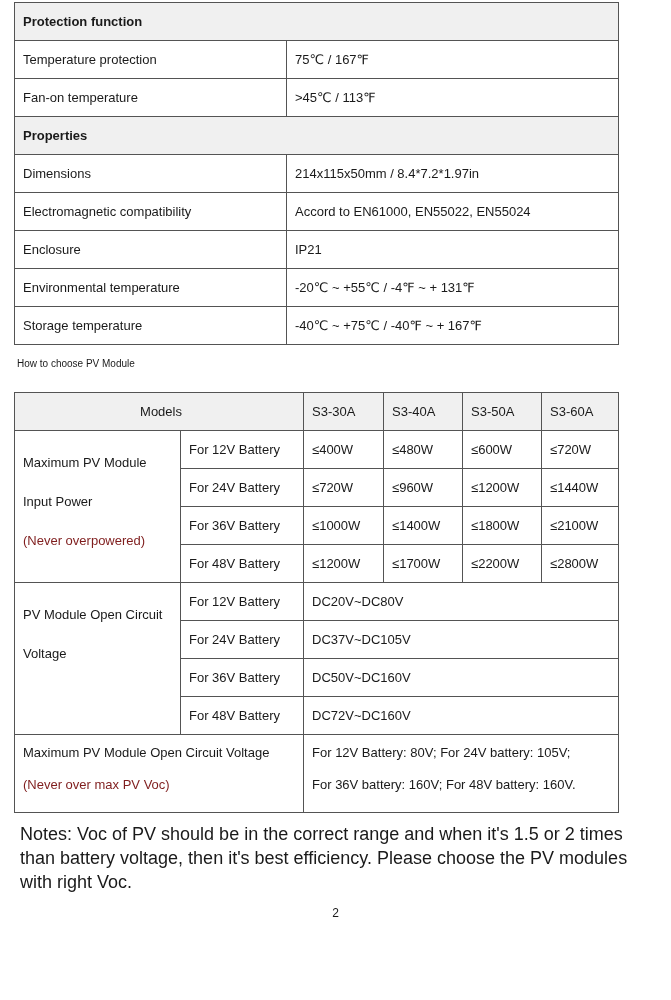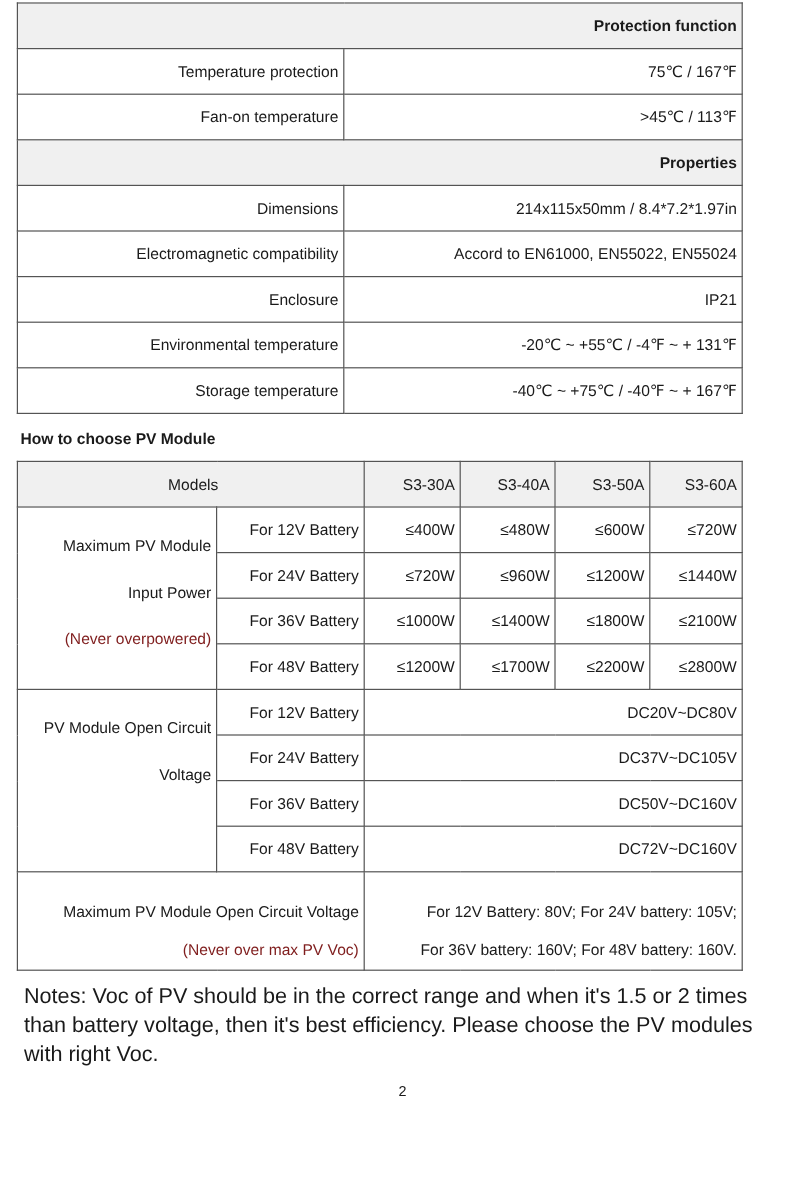--- a/index.html
+++ b/index.html
@@ -21,21 +21,21 @@
     border-collapse: collapse;
     table-layout: fixed;
     width: 604px;
     margin-left: 14px;
   }
   td {
     border: 1px solid #545454;
     height: 38px;
     padding: 0 4px 0 8px;
     vertical-align: middle;
-    text-align: right;
+    text-align: left;
     overflow: hidden;
     white-space: nowrap;
   }
   .sec-header {
     background: #f0f0f0;
     font-weight: 700;
   }
   .head-row td {
     background: #f0f0f0;
     margin-top: 30px;
@@ -49,31 +49,31 @@
   }
   .group-cell div {
     height: 39px;
     line-height: 39px;
     white-space: nowrap;
   }
   .red { color: #7f1d1d; font-weight: 400; }
   .voc-row td {
     height: 78px;
     vertical-align: top;
-    padding-top: 17px;
+    padding-top: 2px;
   }
   .voc-row td div {
     height: 32px;
     line-height: 32px;
     white-space: nowrap;
   }
   .pv-heading {
-    font-size: 13px;
-    font-weight: 700;
-    margin: 13px 0 11px 17px;
+    font-size: 10px;
+    font-weight: 400;
+    margin: 13px 0 23px 17px;
   }
   .notes {
     margin: 9px 10px 0 20px;
     font-size: 18px;
     line-height: 24px;
     color: #1a1a1a;
   }
   .page-num {
     text-align: center;
     margin-top: 12px;

